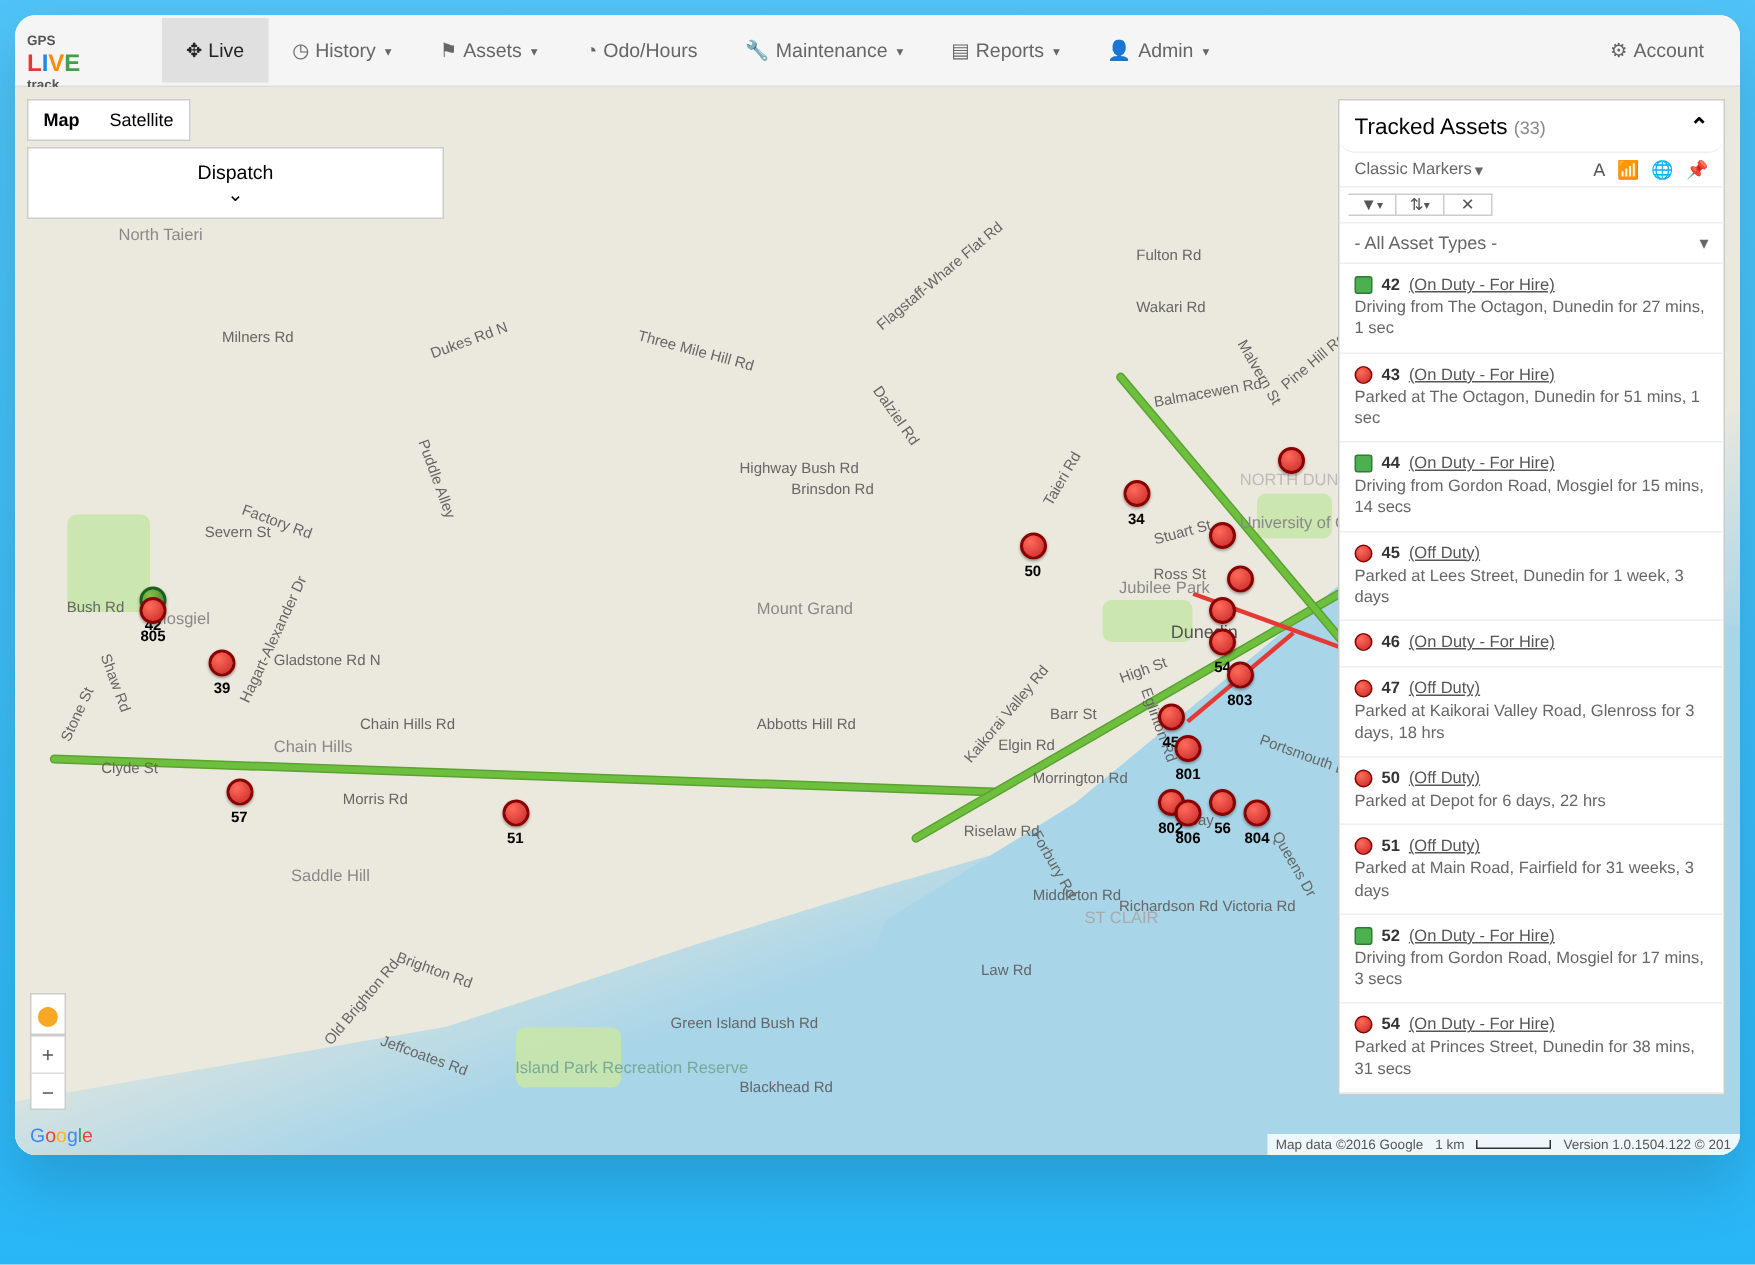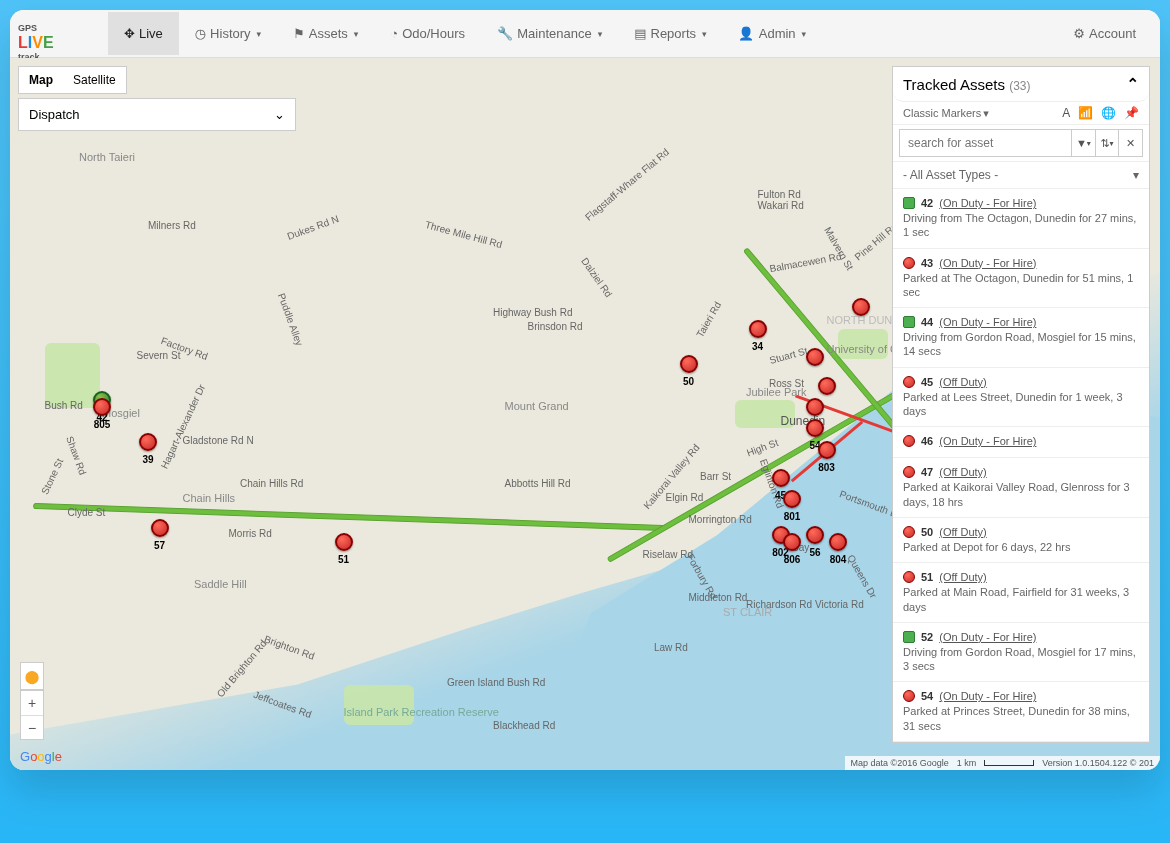--- a/index.html
+++ b/index.html
@@ -24,21 +24,21 @@
 .road-major { position:absolute; background:#6fbf3f; height:6px; border:1px solid #5aa332; border-radius:3px; }
 .road-overlay { position:absolute; background:#e53935; height:3px; }
 .map-label { position:absolute; font-size:10px; color:#666; white-space:nowrap; }
 .map-label.place { font-size:11px; color:#888; }
 .marker { position:absolute; width:18px; height:18px; border-radius:50%; border:2px solid #800; background: radial-gradient(circle at 35% 30%, #ff6b5a, #c62828); box-shadow: 0 1px 2px rgba(0,0,0,0.4); transform: translate(-50%, -50%); }
 .marker.green { background: radial-gradient(circle at 35% 30%, #8bc34a, #2e7d32); border-color: #1b5e20; }
 .marker-label { position:absolute; font-size:10px; font-weight:bold; color:#000; transform: translate(-50%, 12px); }
 .map-toggle { position:absolute; top:8px; left:8px; background:#fff; border:1px solid #ccc; display:flex; font-size:12px; z-index:5; }
 .map-toggle-btn { padding:6px 10px; cursor:pointer; }
 .map-toggle-btn.active { font-weight:bold; }
-.dispatch-select { position:absolute; top:40px; left:8px; width:278px; background:#fff; border:1px solid #ccc; padding:8px 10px; display:flex; justify-content:space-between; align-items:center; font-size:13px; z-index:5; cursor:pointer; }
+.dispatch-select { position:absolute; top:40px; left:8px; width:278px; background:#fff; border:1px solid #ccc; padding:8px 10px; display:flex; justify-content:space-between; align-items:center; font-size:13px; z-index:5; cursor:pointer;flex-direction:column; }
 .pegman { position:absolute; bottom:80px; left:10px; width:24px; height:28px; background:#fff; border:1px solid #ccc; display:flex; align-items:center; justify-content:center; cursor:pointer; }
 .zoom-ctrl { position:absolute; bottom:30px; left:10px; background:#fff; border:1px solid #ccc; width:24px; }
 .zoom-btn { height:24px; display:flex; align-items:center; justify-content:center; cursor:pointer; font-size:14px; color:#555; }
 .zoom-btn + .zoom-btn { border-top:1px solid #ddd; }
 .google-logo { position:absolute; bottom:6px; left:10px; font-size:13px; font-family: Arial; }
 .google-logo span:nth-child(1){color:#4285f4;} .google-logo span:nth-child(2){color:#ea4335;} .google-logo span:nth-child(3){color:#fbbc05;} .google-logo span:nth-child(4){color:#4285f4;} .google-logo span:nth-child(5){color:#34a853;} .google-logo span:nth-child(6){color:#ea4335;}
 .attribution { position:absolute; bottom:0; right:0; background:rgba(255,255,255,0.8); padding:2px 6px; font-size:9px; color:#555; display:flex; gap:8px; align-items:center; }
 .scale-bar { display:inline-block; width:50px; height:6px; border:1px solid #333; border-top:none; }
 .side-panel { position:absolute; top:8px; right:10px; width:258px; background:#fff; border:1px solid #ccc; z-index:10; display:flex; flex-direction:column; max-height:calc(100% - 16px); }
 .panel-header { padding:8px 10px; border-bottom:1px solid #eee; display:flex; justify-content:space-between; align-items:center; font-size:15px;border-radius:10px; }
@@ -180,21 +180,21 @@
       <div class="map-label" style="top:82%;left:56%;">Law Rd</div>
       <div class="map-label" style="top:59%;left:64%;transform:rotate(70deg);">Eglinton Rd</div>
       <div class="map-label" style="top:58%;left:60%;">Barr St</div>
       <div class="map-label" style="top:61%;left:57%;">Elgin Rd</div>
       <div class="map-label" style="top:64%;left:59%;">Morrington Rd</div>
       <div class="map-label" style="top:72%;left:58%;transform:rotate(60deg);">Forbury Rd</div>
       <div class="map-label" style="top:68%;left:68%;">Bay</div>
       <div class="map-label" style="top:51%;left:11%;transform:rotate(-65deg);">Hagart-Alexander Dr</div>
       <div class="map-label" style="top:36%;left:22%;transform:rotate(70deg);">Puddle Alley</div>
       <div class="map-label" style="top:30%;left:49%;transform:rotate(55deg);">Dalziel Rd</div>
-      <div class="map-label" style="top:15%;left:65%;margin-top:24px;">Fulton Rd</div>
+      <div class="map-label" style="top:15%;left:65%;">Fulton Rd</div>
       <div class="map-label" style="top:26%;left:70%;transform:rotate(60deg);">Malvern St</div>
       <div class="map-label" style="top:55%;left:4%;transform:rotate(70deg);">Shaw Rd</div>
       <div class="map-label" style="top:58%;left:2%;transform:rotate(-65deg);">Stone St</div>
 
       <div id="markers-layer">
           <div class="marker green" style="left: 8%; top: 48%;"></div>
           <div class="marker-label" style="left: 8%; top: 48%;">42</div>
           <div class="marker" style="left: 8%; top: 49%;"></div>
           <div class="marker-label" style="left: 8%; top: 49%;">805</div>
           <div class="marker" style="left: 12%; top: 54%;"></div>
@@ -265,21 +265,20 @@
             <span>▾</span>
         </div>
         <div class="toolbar-icons">
           <span>A</span>
           <span>📶</span>
           <span style="color:#ccc;">🌐</span>
           <span style="color:#ccc;">📌</span>
         </div>
       </div>
       <div class="search-row">
-        <input class="search-input" placeholder="search for asset" style="">
         <div class="search-btn">▼<span style="font-size:8px;">▾</span></div>
         <div class="search-btn">⇅<span style="font-size:8px;">▾</span></div>
         <div class="search-btn">✕</div>
       </div>
       <div class="type-select">
         <span>- All Asset Types -</span>
         <span>▾</span>
       </div>
       <div class="asset-list" id="asset-list">
           <div class="asset-item">

